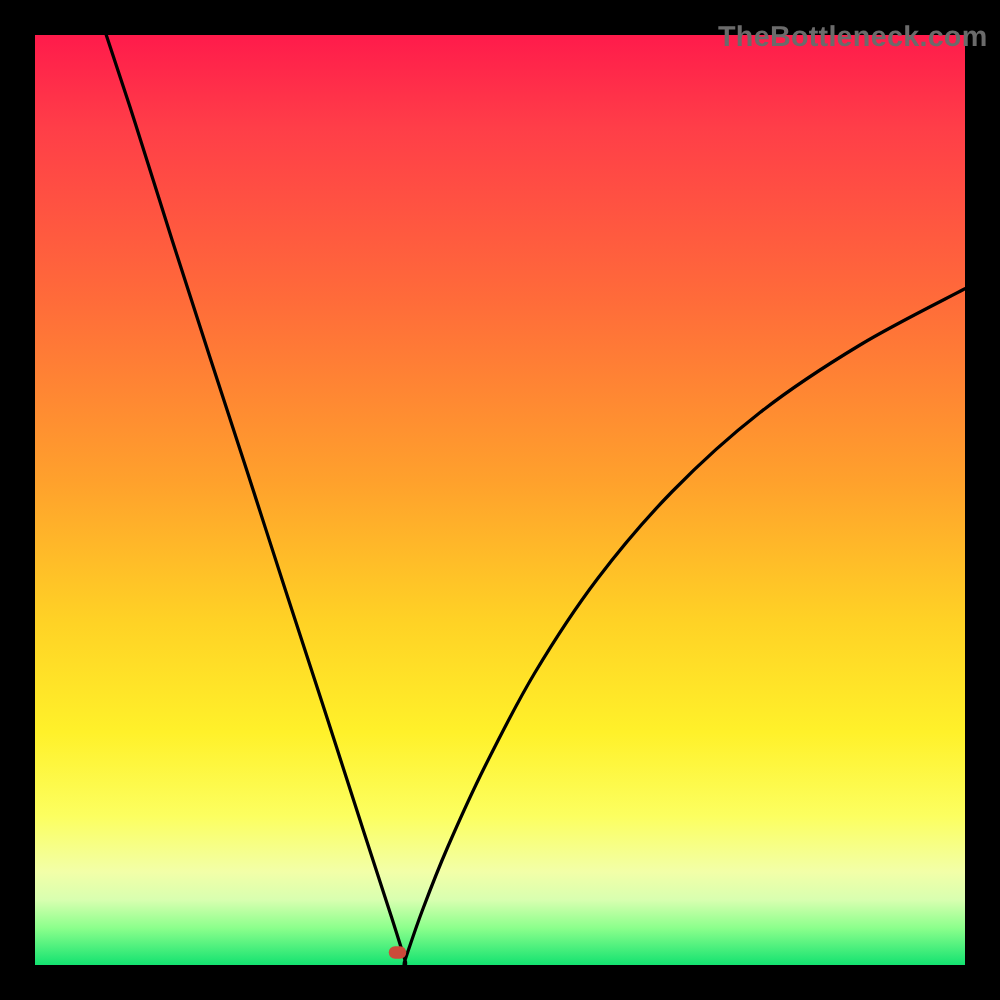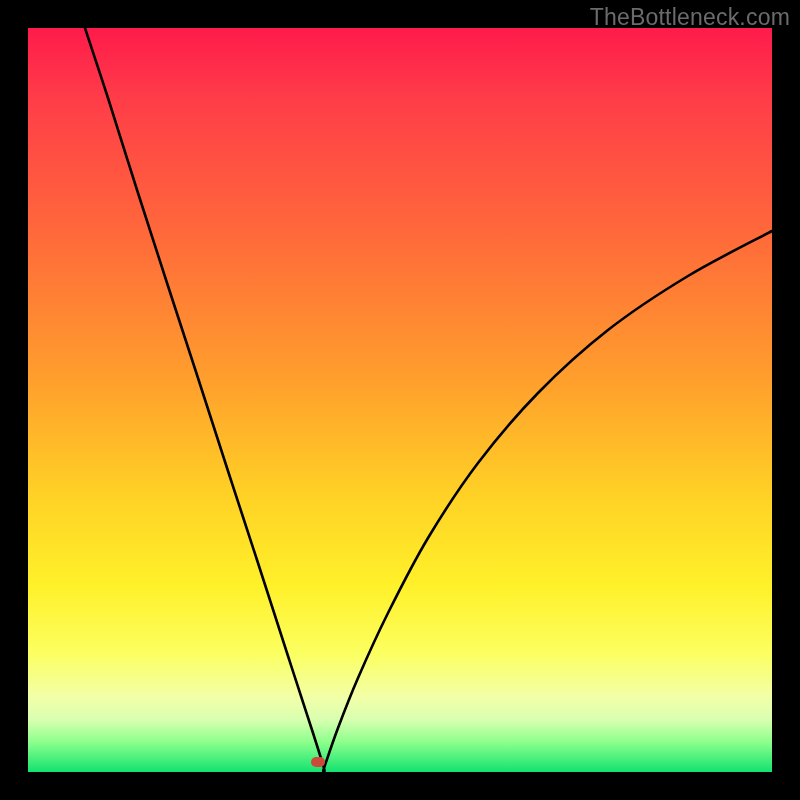--- a/index.html
+++ b/index.html
@@ -49,26 +49,26 @@
       #13e270 100%
     );
   }
   svg.curve {
     position: absolute;
     left: 0;
     top: 0;
   }
   .watermark {
     position: absolute;
-    top: 4px;
+    top: 16px;
     right: 10px;
     color: #6b6b6b;
     font-size: 23px;
     letter-spacing: 0.2px;
-    font-weight: 400;
+    font-weight: 700;
     user-select: none;
   }
   .marker {
     position: absolute;
     width: 14px;
     height: 10px;
     border-radius: 5px;
     background: #cc4a3a;
   }
 </style>

